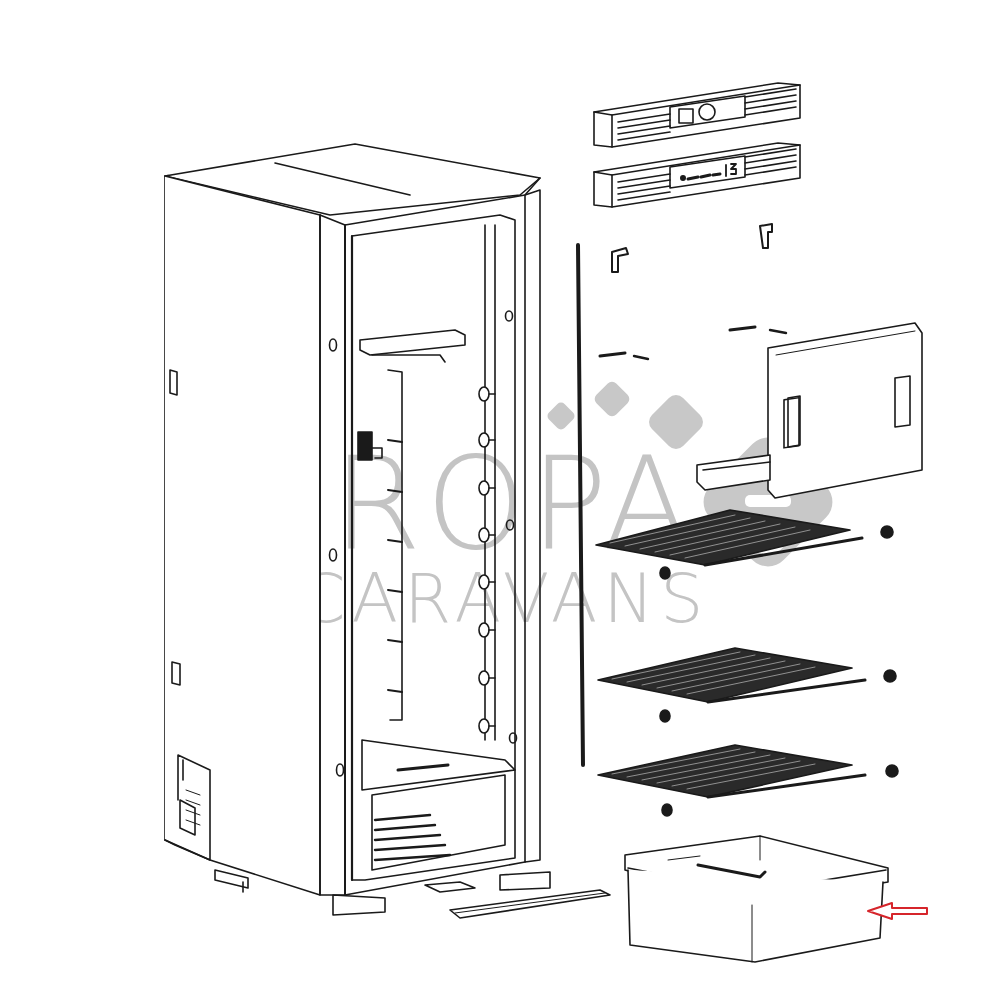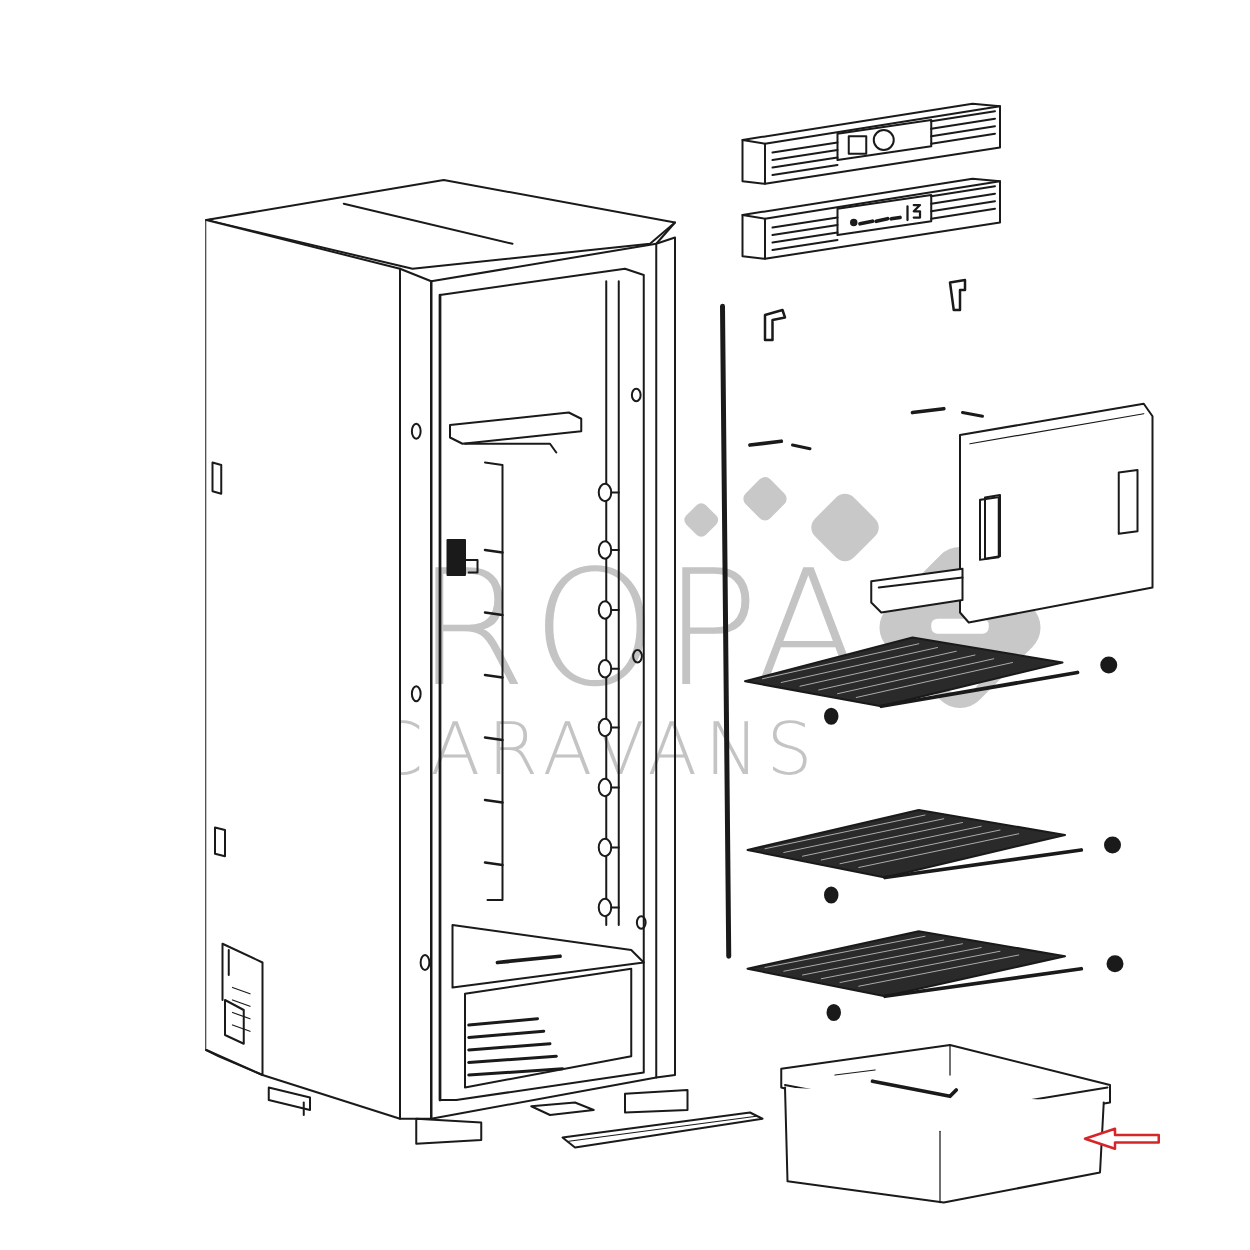--- a/index.html
+++ b/index.html
@@ -1,21 +1,21 @@
 <!DOCTYPE html>
 <html><head>
   <meta charset="utf-8">
   <style>
     html, body { margin: 0; padding: 0; background: #ffffff; }
     body { width: 1000px; height: 1000px; position: relative; overflow: hidden; font-family: "Liberation Sans", sans-serif; }
     .stage { position: absolute; left: 0; top: 0; width: 1000px; height: 1000px; }
     .stage svg { position: absolute; left: 0; top: 0; }
     .wm-text { position: absolute; color: #c4c4c4; font-family: "DejaVu Sans", sans-serif; font-weight: 200; letter-spacing: 2px; pointer-events: none; }
     .wm-europa { left: 150px; top: 440px; font-size: 128px; line-height: 128px; letter-spacing: 4px; -webkit-text-stroke: 0; }
-    .wm-caravans { left: 298px; top: 568px; font-size: 58px; line-height: 62px; letter-spacing: 6px; }
+    .wm-caravans { left: 298px; top: 568px; font-size: 68px; line-height: 62px; letter-spacing: 6px; }
   </style>
 </head>
 <body>
 
 <div class="stage">
 
   <svg width="1000" height="1000" viewBox="0 0 1000 1000">
     <g fill="#c8c8c8">
       <rect x="550" y="405" width="22" height="22" rx="5" transform="rotate(45 561 416)"></rect>
       <rect x="598" y="385" width="28" height="28" rx="6" transform="rotate(45 612 399)"></rect>

